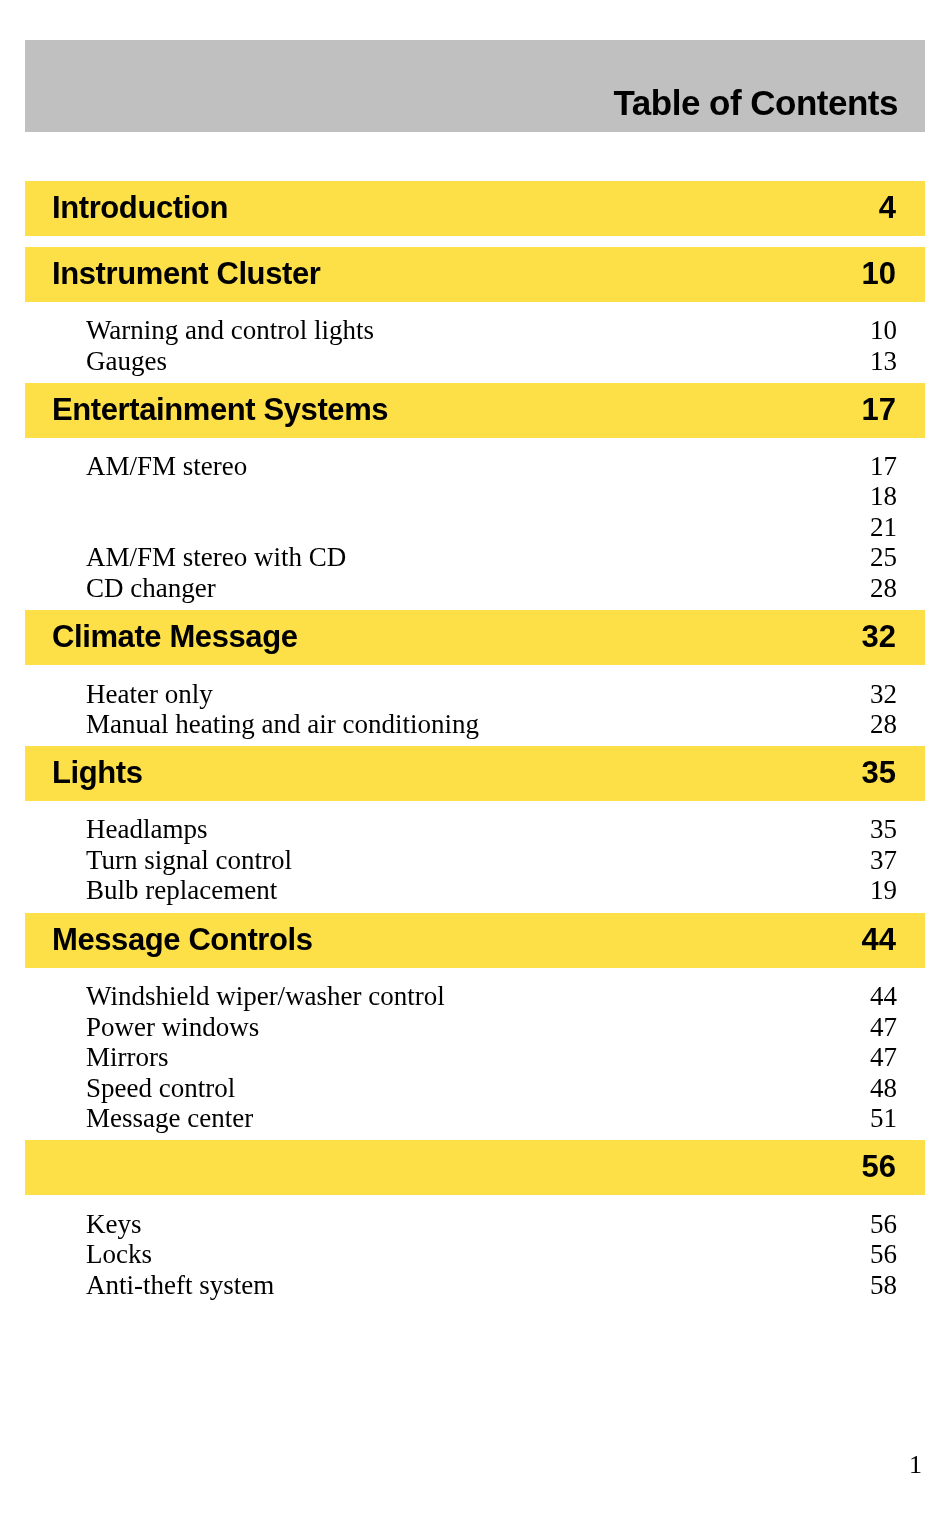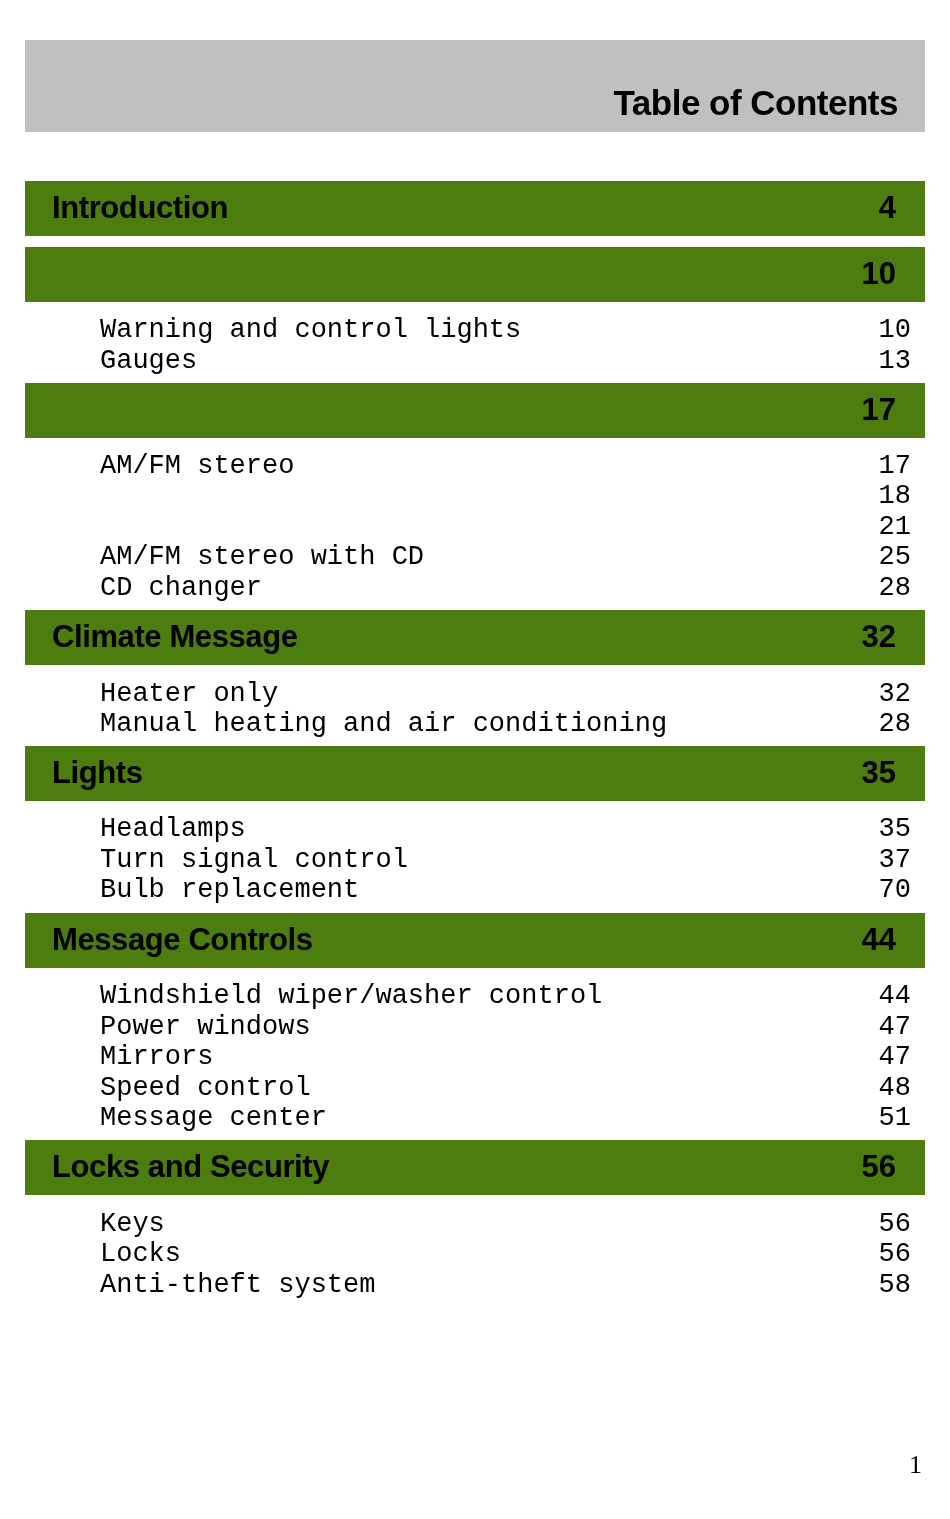--- a/index.html
+++ b/index.html
@@ -1,51 +1,53 @@
 <!DOCTYPE html>
 <html><head>
 <meta charset="utf-8">
 <style>
   html, body { margin:0; padding:0; background:#ffffff; }
   body { width:950px; height:1519px; position:relative; overflow:hidden; color:#000; }
   .header-band { position:absolute; left:25px; top:40px; width:900px; height:92px; background:#c0c0c0;text-decoration:underline; }
   .header-title { position:absolute; right:27px; bottom:9px; font-family:"Liberation Sans", sans-serif; font-weight:bold; font-size:35px; letter-spacing:-0.5px; }
-  .section { position:absolute; left:25px; width:900px; height:55px; background:#4d7c0f; }
+  .section { position:absolute; left:25px; width:900px; height:55px; background:#fde047; }
   .section .title { position:absolute; left:27px; top:9px; font-family:"Liberation Sans", sans-serif; font-weight:bold; font-size:31px; letter-spacing:-0.4px; }
   .section .page { position:absolute; right:29px; top:9px; font-family:"Liberation Sans", sans-serif; font-weight:bold; font-size:31px; }
-  .sub { position:absolute; left:100px; width:811px; height:30px; font-family:Liberation Mono, monospace; font-size:27px; line-height:30px; }
+  .sub { position:absolute; left:86px; width:811px; height:30px; font-family:Liberation Serif, serif; font-size:27px; line-height:30px; }
   .sub .label { position:absolute; left:0; top:0; white-space:nowrap; }
   .sub .page { position:absolute; right:0; top:0; }
   .footer-page { position:absolute; right:28px; top:1450px; font-family:"Liberation Serif", serif; font-size:26px; }
 </style>
 </head>
 <body>
 
 <div class="header-band">
   <div class="header-title">Table of Contents</div>
 </div>
 
 <div class="section" style="top:181px">
   <span class="title">Introduction</span>
   <span class="page">4</span>
 </div>
 
 <div class="section" style="top:247px">
+  <span class="title">Instrument Cluster</span>
   <span class="page">10</span>
 </div>
 <div class="sub" style="top:315px">
     <span class="label">Warning and control lights</span>
     <span class="page">10</span>
   </div>
 <div class="sub" style="top:346px">
     <span class="label">Gauges</span>
     <span class="page">13</span>
   </div>
 
 <div class="section" style="top:383px">
+  <span class="title">Entertainment Systems</span>
   <span class="page">17</span>
 </div>
 <div class="sub" style="top:451px">
     <span class="label">AM/FM stereo</span>
     <span class="page">17</span>
   </div>
 <div class="sub" style="top:481px">
     <span class="page">18</span>
   </div>
 <div class="sub" style="top:512px">
@@ -80,21 +82,21 @@
 <div class="sub" style="top:814px">
     <span class="label">Headlamps</span>
     <span class="page">35</span>
   </div>
 <div class="sub" style="top:845px">
     <span class="label">Turn signal control</span>
     <span class="page">37</span>
   </div>
 <div class="sub" style="top:875px">
     <span class="label">Bulb replacement</span>
-    <span class="page">70</span>
+    <span class="page">19</span>
   </div>
 
 <div class="section" style="top:913px">
   <span class="title">Message Controls</span>
   <span class="page">44</span>
 </div>
 <div class="sub" style="top:981px">
     <span class="label">Windshield wiper/washer control</span>
     <span class="page">44</span>
   </div>
@@ -109,21 +111,20 @@
 <div class="sub" style="top:1073px">
     <span class="label">Speed control</span>
     <span class="page">48</span>
   </div>
 <div class="sub" style="top:1103px">
     <span class="label">Message center</span>
     <span class="page">51</span>
   </div>
 
 <div class="section" style="top:1140px">
-  <span class="title">Locks and Security</span>
   <span class="page">56</span>
 </div>
 <div class="sub" style="top:1209px">
     <span class="label">Keys</span>
     <span class="page">56</span>
   </div>
 <div class="sub" style="top:1239px">
     <span class="label">Locks</span>
     <span class="page">56</span>
   </div>

